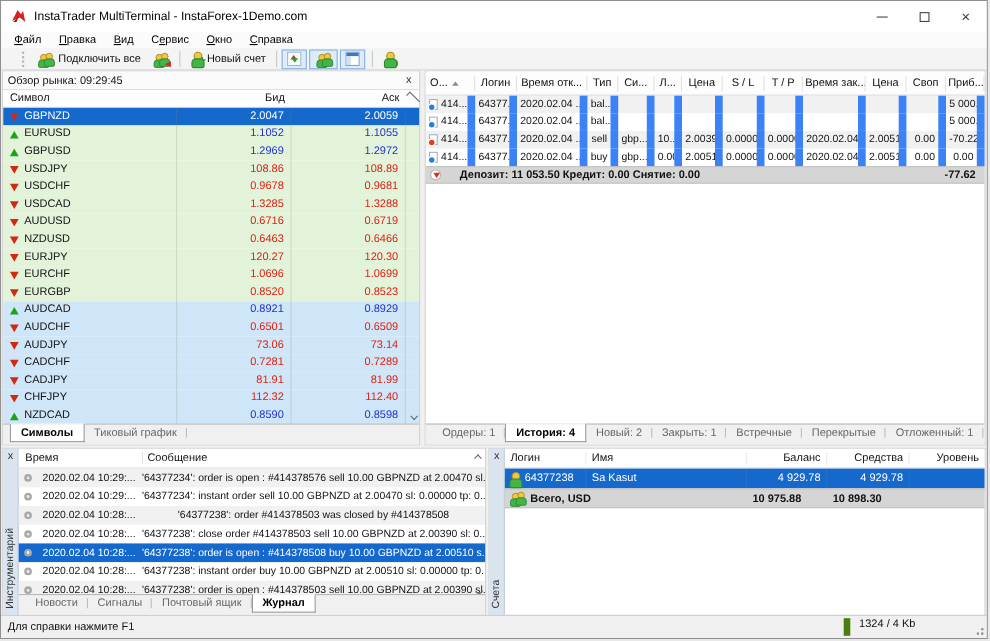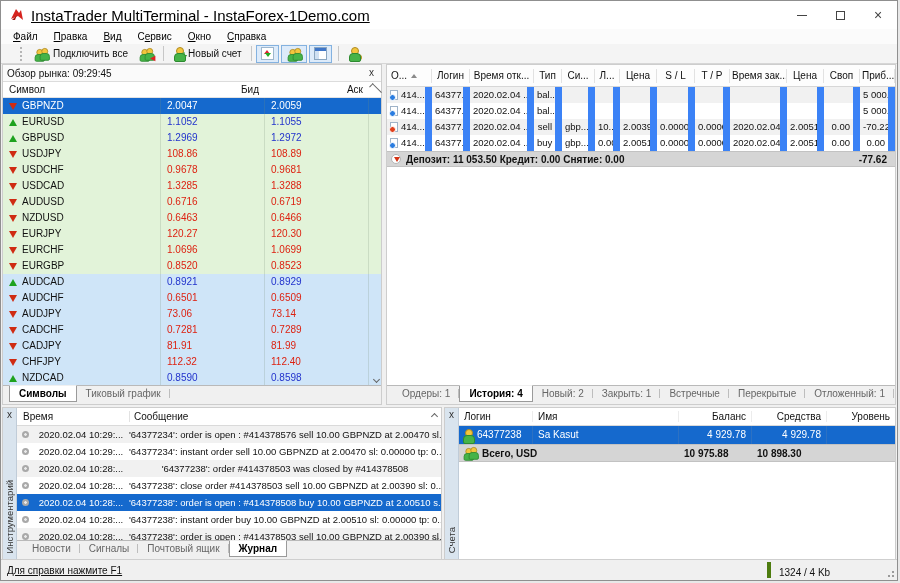--- a/index.html
+++ b/index.html
@@ -4,21 +4,21 @@
 <style>
   html,body{margin:0;padding:0;background:#e8e8e8;}
   *{box-sizing:border-box;}
   .window{position:relative;width:898px;height:581px;margin:0;border:1px solid #8f8f8f;background:#f0f0f0;
           font-family:"Liberation Sans",sans-serif;font-size:10px;color:#111;overflow:hidden;}
 
   
   .titlebar{height:28px;background:#ffffff;display:flex;align-items:center;padding-left:8px;}
   .app-icon{width:16px;height:16px;display:inline-block;margin-right:6px;position:relative;}
   .app-icon svg{display:block;}
-  .title{font-size:15px;color:#000;text-decoration:underline;}
+  .title{font-size:11px;color:#000;}
   .wincontrols{margin-left:auto;display:flex;height:28px;}
   .wc{width:38px;height:28px;display:flex;align-items:center;justify-content:center;color:#444;}
   .wc .minbar{width:10px;height:1px;background:#444;display:block;}
   .wc .maxbox{width:9px;height:9px;border:1px solid #444;display:block;}
   .wc.close{font-size:14px;line-height:1;}
 
   
   .menubar{height:15px;background:#fbfbfb;display:flex;align-items:center;padding-left:4px;}
   .menu-item{padding:0 8px;color:#000;cursor:default;}
   .menu-item u{text-decoration:underline;}
@@ -75,21 +75,21 @@
   .mw-colheader .num{text-align:right;}
   .mw-colheader .sc{display:flex;justify-content:center;padding:0;}
   .mw-rows{position:relative;}
   .mw-row{display:grid;grid-template-columns:158px 104px 104px 12px;height:16px;align-items:center;cursor:default;}
   .mw-row.bg-green{background:#e2f3d9;}
   .mw-row.bg-blue{background:#cfe5f8;}
   .mw-row.sel{background:#1569cd;color:#fff;}
   .mw-cell{padding:0 6px;border-right:1px solid rgba(120,140,120,.22);height:16px;line-height:16px;
            overflow:hidden;white-space:nowrap;}
   .mw-row .sym{display:flex;align-items:center;gap:5px;}
-  .mw-row .num{text-align:left;}
+  .mw-row .num{text-align:right;}
   .mw-row.sel .num{color:#fff !important;}
   .price-up{color:#2233cc;}
   .price-down{color:#dd2211;}
   .tr{width:0;height:0;display:inline-block;flex:0 0 auto;}
   .tr.up{border-left:4px solid transparent;border-right:4px solid transparent;border-bottom:7px solid #1ea21e;}
   .tr.down{border-left:4px solid transparent;border-right:4px solid transparent;border-top:7px solid #cf2b12;}
   .mw-scroll-bottom{position:absolute;right:2px;bottom:2px;}
 
   
   .tabbar{position:absolute;left:0;right:0;bottom:0;height:19px;background:#f0f0f0;border-top:1px solid #b9b9b9;
@@ -110,21 +110,21 @@
   .ord-row.alt{background:#f1f1f1;}
   .ord-cell{padding:0 3px;border-right:7px solid #3b82f6;height:16px;line-height:16px;overflow:hidden;
             white-space:nowrap;font-size:9.5px;}
   .ord-cell.r{text-align:right;}
   .ord-cell.c0{display:flex;align-items:center;gap:3px;padding-left:3px;}
   .doc{width:8px;height:10px;background:#fff;border:1px solid #9fb3c8;position:relative;display:inline-block;flex:0 0 auto;}
   .doc::after{content:'';position:absolute;left:-2px;bottom:-2px;width:5px;height:5px;border-radius:50%;border:1px solid #fff;}
   .doc.blue::after{background:#2a7de1;}
   .doc.red::after{background:#e0401d;}
   .ord-summary{height:16px;background:#d5d5d5;display:flex;align-items:center;font-weight:bold;
-               border-top:1px solid #c2c2c2;border-bottom:1px solid #c2c2c2;padding:1px 4px;gap:5px;}
+               border-top:1px solid #c2c2c2;border-bottom:1px solid #c2c2c2;padding:1px 4px;gap:17px;}
   .ord-summary .profit{margin-left:auto;padding-right:4px;}
   .sumicon{width:10px;height:10px;border-radius:50%;background:#fff;border:1px solid #b5b5b5;position:relative;flex:0 0 auto;}
   .sumicon::after{content:'';position:absolute;left:2px;top:2px;border-left:3px solid transparent;border-right:3px solid transparent;border-top:5px solid #d43415;}
 
   
   .vstrip{position:absolute;left:0;top:0;bottom:0;width:14px;background:#d9e4ee;border-right:1px solid #c0ccd8;
           display:flex;flex-direction:column;align-items:center;}
   .vstrip .xbtn{padding:2px 0;}
   .vlabel{margin-top:auto;margin-bottom:6px;writing-mode:vertical-rl;transform:rotate(180deg);
           font-size:9.5px;color:#333;white-space:nowrap;}
@@ -156,24 +156,24 @@
   .acc-cell{padding:0 5px;border-right:1px solid rgba(150,150,150,.18);height:18px;line-height:18px;
             overflow:hidden;white-space:nowrap;}
   .acc-cell.r{text-align:right;}
   .acc-cell.login{display:flex;align-items:center;gap:4px;padding-left:3px;}
   .acc-total{height:18px;background:#d5d5d5;font-weight:bold;border-top:1px solid #c2c2c2;border-bottom:1px solid #c2c2c2;}
   .acc-total .lab{grid-column:1/3;display:flex;align-items:center;gap:4px;padding-left:3px;}
   .acc-total .r{padding:0 5px;}
 
   
   .statusbar{position:absolute;left:0;right:0;bottom:0;height:21px;background:#f0f0f0;border-top:1px solid #cfcfcf;
-             display:flex;align-items:center;text-decoration:underline;}
+             display:flex;align-items:center;}
   .statusbar .help{padding-left:6px;}
-  .statusbar .traffic-box{position:absolute;left:766px;right:14px;top:2px;bottom:2px;border-left:4px solid #4d7c0f;
-             display:flex;align-items:flex-end;padding-left:8px;}
+  .statusbar .traffic-box{position:absolute;left:766px;right:14px;top:2px;bottom:2px;border-left:6px solid #4d7c0f;
+             display:flex;align-items:flex-start;padding-left:8px;}
   .sizegrip{position:absolute;right:2px;bottom:2px;width:10px;height:10px;
             background:
               radial-gradient(circle at 8px 8px,#9a9a9a 1px,transparent 1.4px),
               radial-gradient(circle at 8px 4px,#9a9a9a 1px,transparent 1.4px),
               radial-gradient(circle at 4px 8px,#9a9a9a 1px,transparent 1.4px);}
 </style>
 </head>
 <body>
 
 <div class="window">

